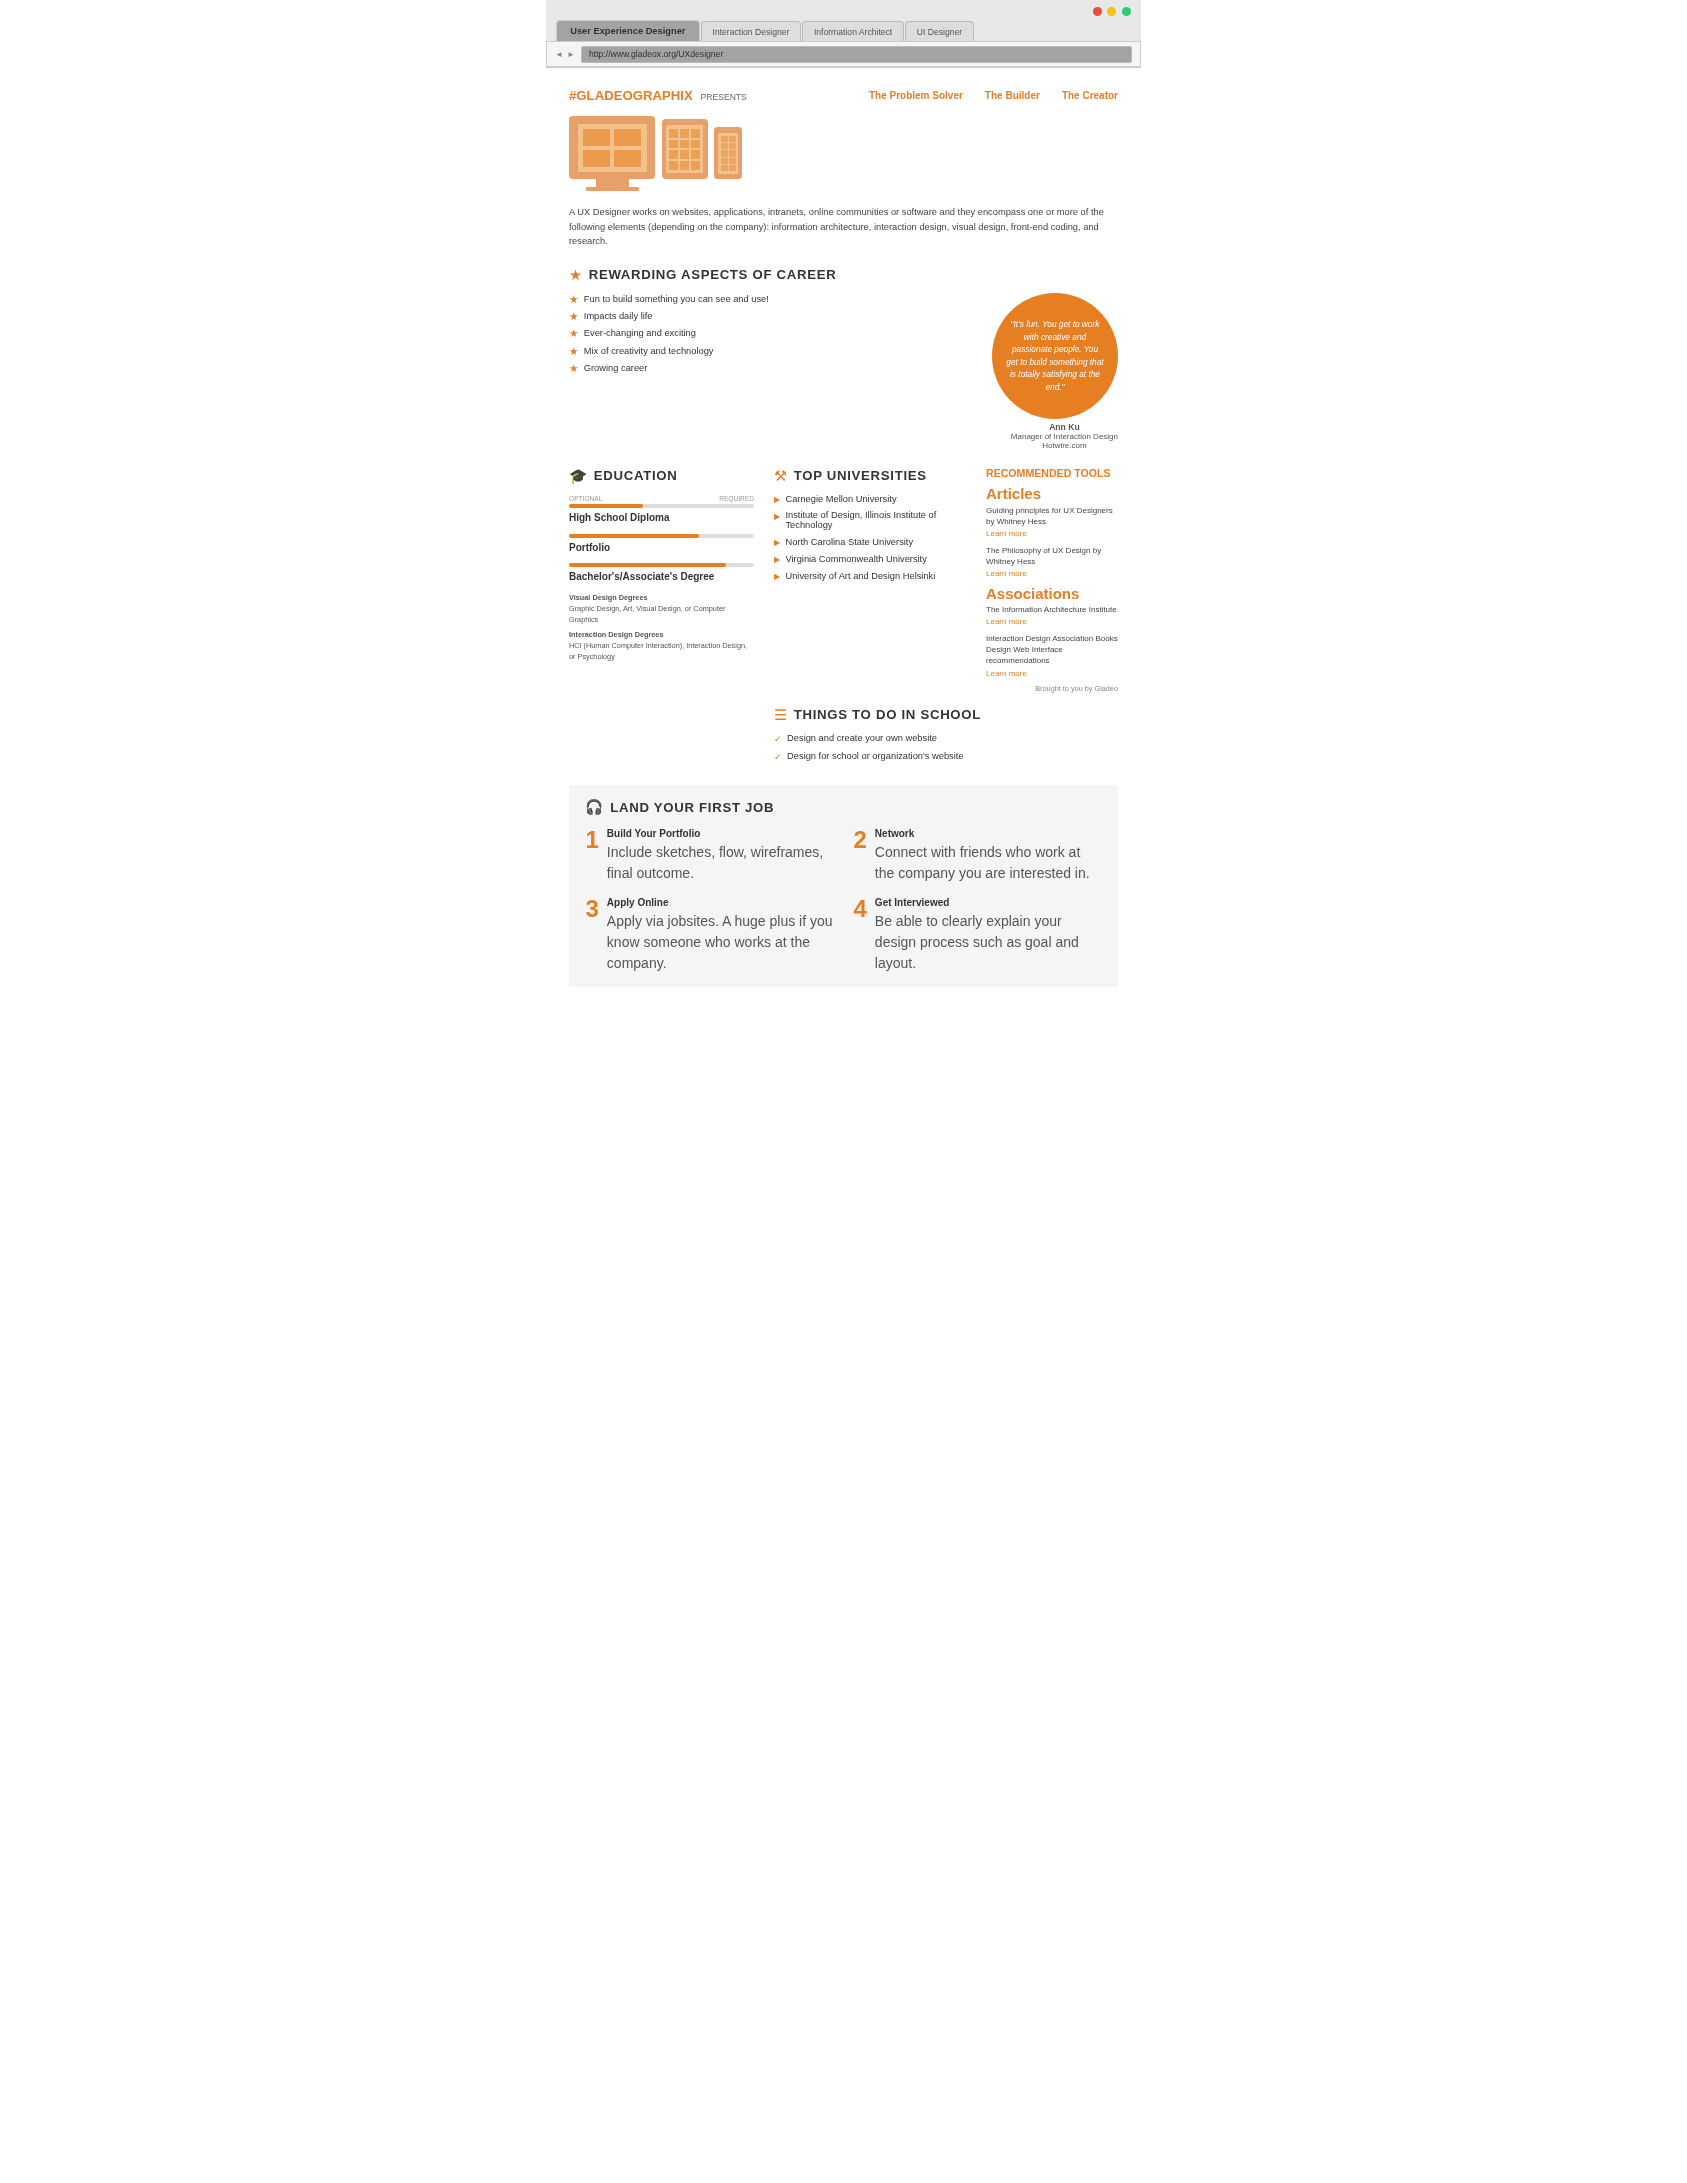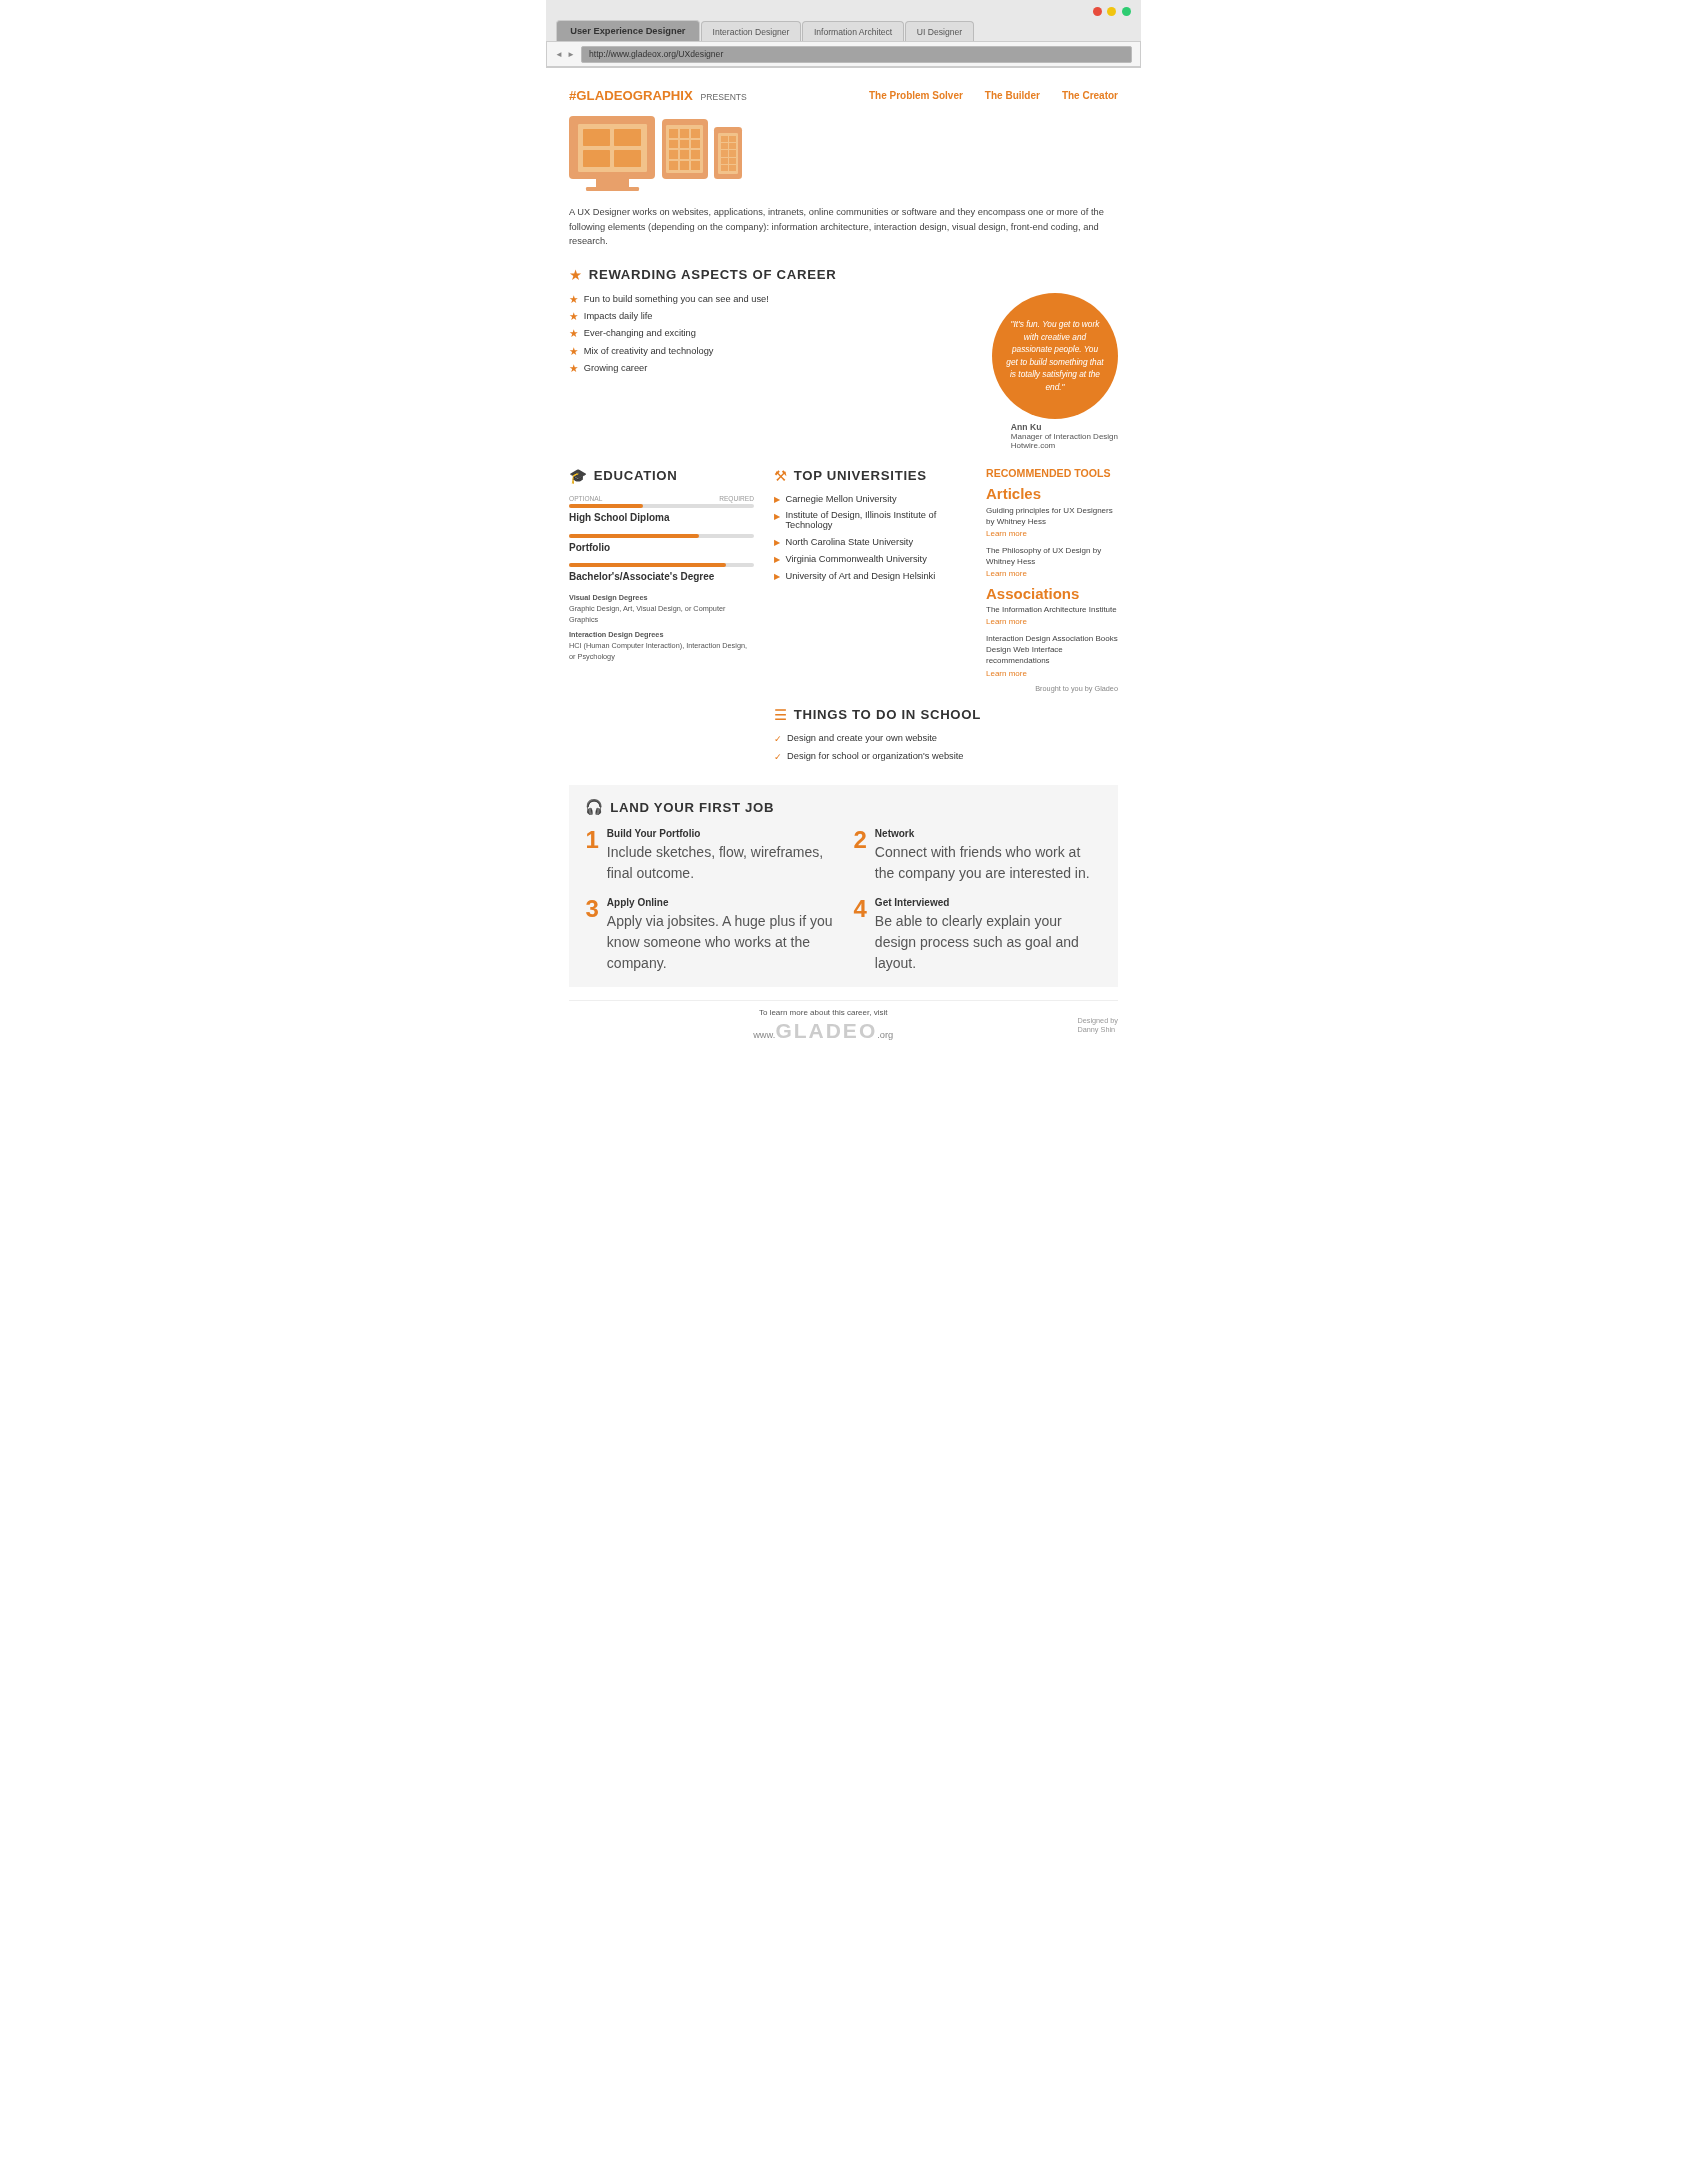--- a/index.html
+++ b/index.html
@@ -189,21 +189,21 @@
     }
     .quote-section {
       display: flex;
       flex-direction: column;
       align-items: flex-end;
       gap: 3.3px;
     }
     .quote-attribution {
       font-size: 8px;
       color: #555;
-      text-align: left;
+      text-align: center;
     }
     .quote-name {
       font-weight: bold;
       font-size: 8.6px;
     }
 
     
     .education-section {
       flex: 0 0 185px;
     }
@@ -666,30 +666,15 @@
         <div class="job-item">
       <div class="job-number">4</div>
       <div class="job-content">
         <div class="job-title">Get Interviewed</div>
         <div class="job-desc">Be able to clearly explain your design process such as goal and layout.</div>
       </div>
         </div>
       </div>
   </div>
 
-  <div class="bottom-section">
-    <div></div>
-    <div class="visit-section">
-      <div class="visit-text">To learn more about this career, visit</div>
-      <div style="display:flex; align-items:baseline; gap:0; justify-content:center; margin-top:2.6px;">
-        <span style="font-size:9.3px; color:#888;">www.</span>
-        <span style="font-size:21px; font-weight:900; color:#ccc; letter-spacing:2px;">GLADEO</span>
-        <span style="font-size:9.3px; color:#888;">.org</span>
-      </div>
-    </div>
-    <div class="designed-by">
-      <span>Designed by</span><br>
-      <span>Danny Shin</span>
-    </div>
-  </div>
 
 </div>
 
 
 </body></html>

